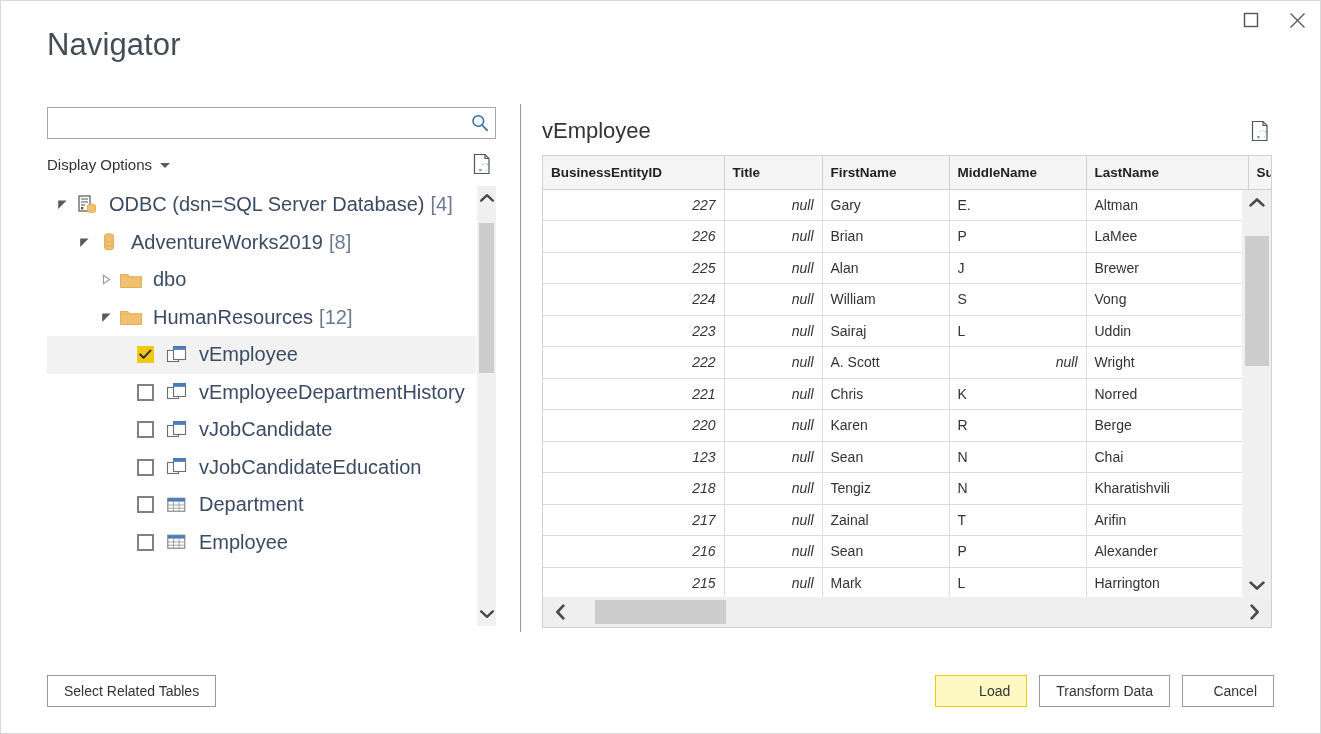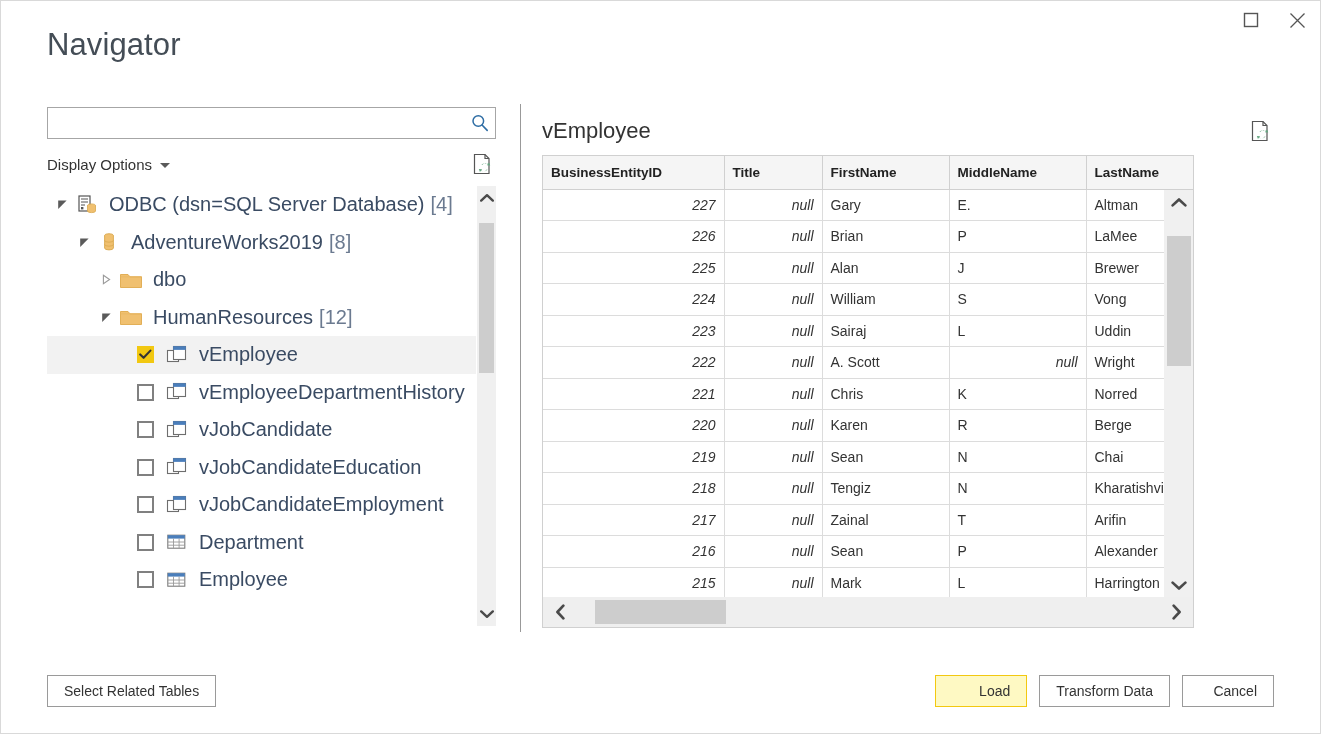--- a/index.html
+++ b/index.html
@@ -181,21 +181,21 @@
     font-size: 22px; font-weight: 300; color: #333;
   }
   .preview-refresh {
     position: absolute; right: 4px; top: 12px;
     width: 24px; height: 24px;
     display: flex; align-items: center; justify-content: center;
   }
 
   .grid-wrap {
     position: relative;
-    width: 652px; height: 473px;
+    width: 730px; height: 473px;
     border: 1px solid #d0d0d0;
     background: #fff;
     overflow: hidden;
   }
   table.grid {
     border-collapse: collapse;
     table-layout: fixed;
     width: 780px;
     font-size: 14px;
     color: #333;
@@ -462,33 +462,20 @@
               </svg>
             </span>
             <span class="node-label">vJobCandidateEducation</span>
           </div>
           <div class="tree-node">
             <span class="ind" style="width: 72px;"></span>
             <span class="tw"></span>
             <span class="cb"></span>
             <span class="icon-slot">
               <svg width="22" height="20" viewBox="0 0 22 20">
-                <rect x="1.5" y="5.5" width="11" height="11" fill="#fff" stroke="#6e6e6e" stroke-width="1.1"></rect>
-                <rect x="7.5" y="1.5" width="12" height="13" fill="#fff" stroke="#6e6e6e" stroke-width="1.1"></rect>
-                <rect x="7.5" y="1.5" width="12" height="3.2" fill="#4a7ebb" stroke="#4a7ebb" stroke-width="0.6"></rect>
-              </svg>
-            </span>
-            <span class="node-label">vJobCandidateEmployment</span>
-          </div>
-          <div class="tree-node">
-            <span class="ind" style="width: 72px;"></span>
-            <span class="tw"></span>
-            <span class="cb"></span>
-            <span class="icon-slot">
-              <svg width="22" height="20" viewBox="0 0 22 20">
                 <rect x="1.8" y="3.2" width="17" height="13" fill="#fff" stroke="#7c7c7c" stroke-width="1.1"></rect>
                 <rect x="1.8" y="3.2" width="17" height="3.4" fill="#4a7ebb"></rect>
                 <path d="M7.5 6.6 V16.2 M13.1 6.6 V16.2 M1.8 10 H18.8 M1.8 13.2 H18.8" stroke="#9a9a9a" stroke-width="0.9"></path>
               </svg>
             </span>
             <span class="node-label">Department</span>
           </div>
           <div class="tree-node">
             <span class="ind" style="width: 72px;"></span>
             <span class="tw"></span>
@@ -608,21 +595,21 @@
             </tr>
             <tr>
               <td class="col-id num">220</td>
               <td class="col-title nullcell">null</td>
               <td class="col-first">Karen</td>
               <td class="col-middle">R</td>
               <td class="col-last">Berge</td>
               <td class="col-suffix"></td>
             </tr>
             <tr>
-              <td class="col-id num">219</td>
+              <td class="col-id num">123</td>
               <td class="col-title nullcell">null</td>
               <td class="col-first">Sean</td>
               <td class="col-middle">N</td>
               <td class="col-last">Chai</td>
               <td class="col-suffix"></td>
             </tr>
             <tr>
               <td class="col-id num">218</td>
               <td class="col-title nullcell">null</td>
               <td class="col-first">Tengiz</td>

